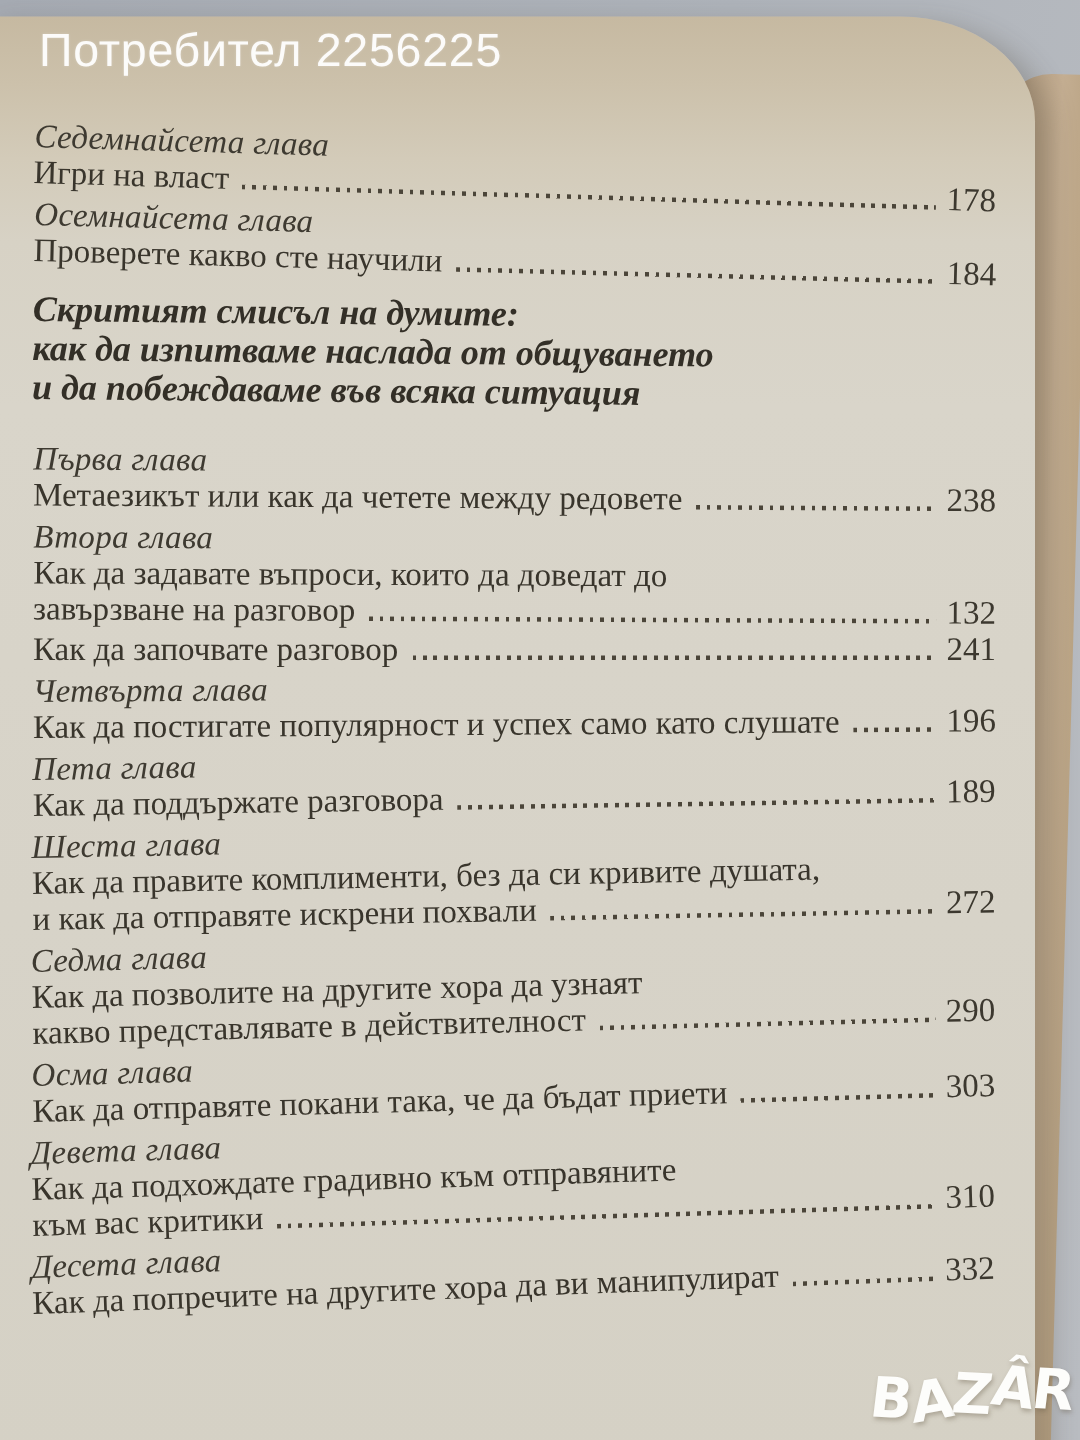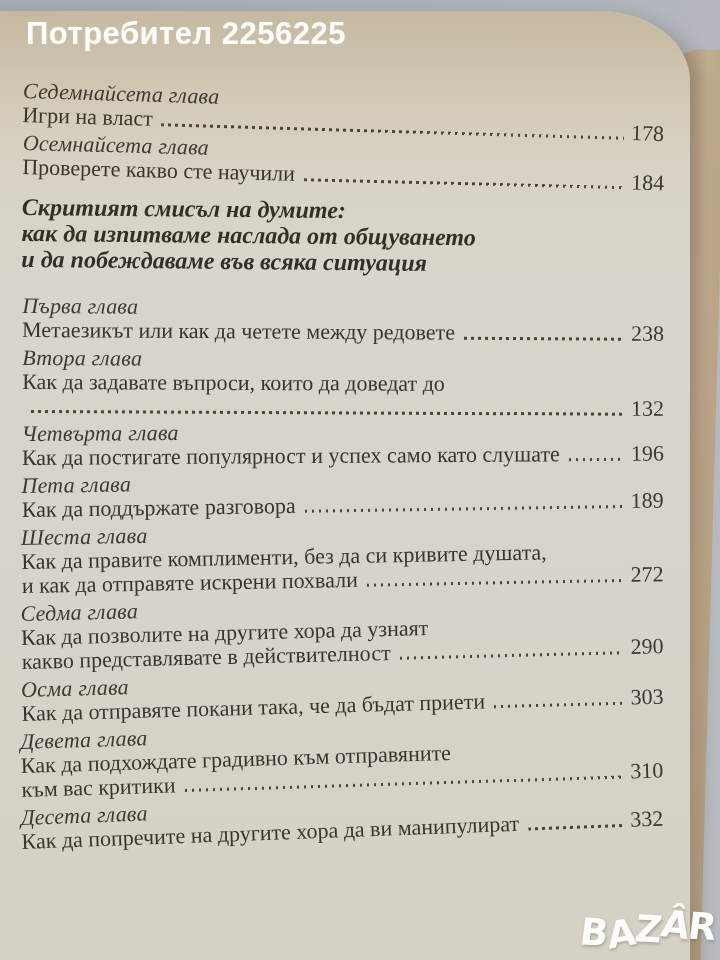--- a/index.html
+++ b/index.html
@@ -57,21 +57,21 @@
   #toc-main .toc-entry:nth-child(5){transform:rotate(-.85deg);}
   #toc-main .toc-entry:nth-child(6){transform:rotate(-1.05deg);}
   #toc-main .toc-entry:nth-child(7){transform:rotate(-1.4deg);}
   #toc-main .toc-entry:nth-child(8){transform:rotate(-1.55deg);}
   #toc-main .toc-entry:nth-child(9){transform:rotate(-1.75deg);}
   #toc-main .toc-entry:nth-child(10){transform:rotate(-2.1deg);}
   
   .watermark{
     position:absolute;left:26px;top:16px;
     font-family:"Liberation Sans","DejaVu Sans",sans-serif;
-    font-weight:bold;font-size:31px;letter-spacing:.5px;
+    font-weight:normal;font-size:31px;letter-spacing:.5px;
     color:rgba(255,255,255,.93);
     text-shadow:0 0 2px rgba(255,255,255,.25);
   }
   
   .bazar-logo{
     position:absolute;right:4px;bottom:8px;
     font-family:"DejaVu Sans","Liberation Sans",sans-serif;
     font-weight:bold;font-size:37px;color:#fdfdfb;
     transform:rotate(-3deg) skewX(-4deg);
     text-shadow:1px 2px 3px rgba(100,90,70,.35);
@@ -121,25 +121,31 @@
           <div class="entry-row">
             <span class="title-text">Метаезикът или как да четете между редовете</span>
             <span class="dots"></span>
             <span class="page-num">238</span>
           </div>
         </div>
         <div class="toc-entry">
           <div class="chapter-label">Втора глава</div>
           <div class="title-line">Как да задавате въпроси, които да доведат до</div>
           <div class="entry-row">
+            <span class="title-text">завързване на разговор</span>
             <span class="dots"></span>
             <span class="page-num">132</span>
           </div>
         </div>
         <div class="toc-entry">
+          <div class="entry-row">
+            <span class="title-text">Как да започвате разговор</span>
+            <span class="dots"></span>
+            <span class="page-num">241</span>
+          </div>
         </div>
         <div class="toc-entry">
           <div class="chapter-label">Четвърта глава</div>
           <div class="entry-row">
             <span class="title-text">Как да постигате популярност и успех само като слушате</span>
             <span class="dots"></span>
             <span class="page-num">196</span>
           </div>
         </div>
         <div class="toc-entry">

